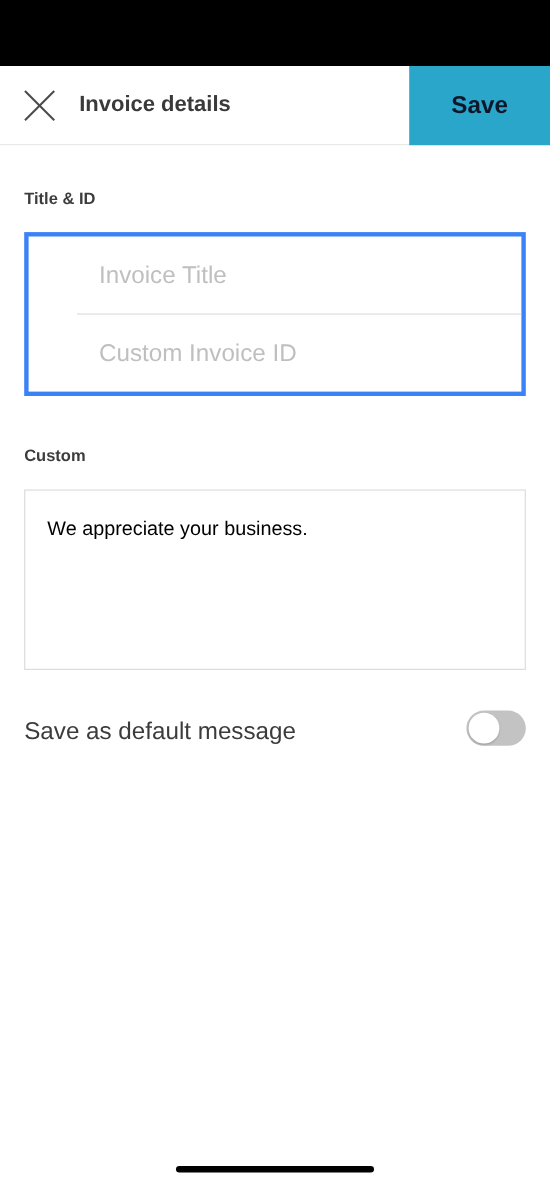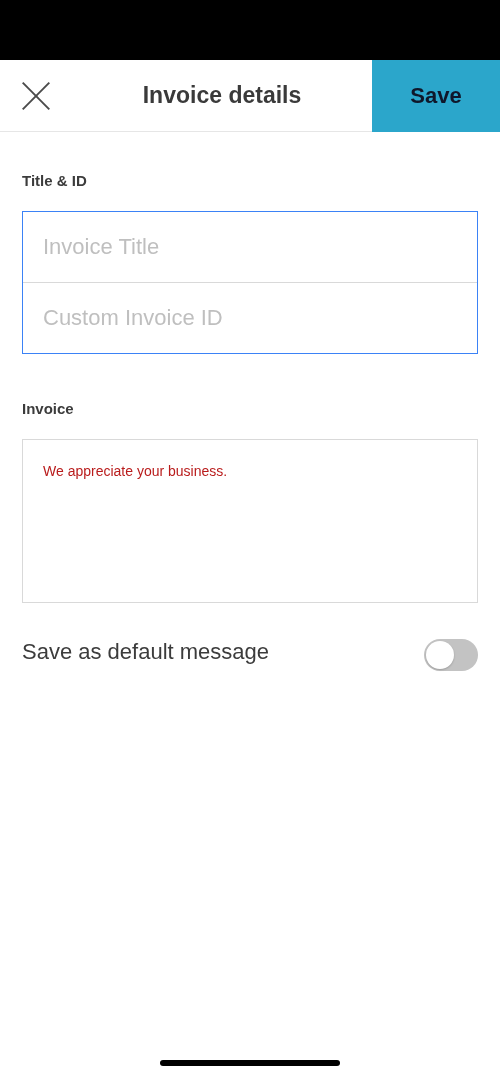--- a/index.html
+++ b/index.html
@@ -35,22 +35,21 @@
       cursor: pointer;
     }
     .close-btn svg {
       width: 38px;
       height: 38px;
       stroke: #4a4a4a;
       stroke-width: 2;
     }
     .header-title {
       flex: 1;
-      text-align: center;
-      font-size: 23px;
+      font-size: 20px;
       font-weight: 600;
       color: #3a3a3a;
     }
     .save-btn {
       width: 128px;
       height: 72px;
       background: #2ba6cb;
       display: flex;
       align-items: center;
       justify-content: center;
@@ -64,53 +63,54 @@
     .content {
       padding: 40px 22px 0 22px;
     }
     .section-label {
       font-size: 15px;
       font-weight: 700;
       color: #3c3c3c;
       margin-bottom: 22px;
     }
     .input-group {
-      border: 1px solid #3b82f6;
+      border: 4px solid #3b82f6;
       margin-bottom: 46px;
+      padding-left: 44px;
     }
     .text-input {
       width: 100%;
       border: none;
       padding: 22px 20px;
       font-size: 22px;
       color: #333333;
       outline: none;
       background: transparent;
     }
     .text-input::placeholder {
       color: #bfbfbf;
     }
     .input-divider {
       border-top: 1px solid #d9d9d9;
     }
     .textarea-input {
       width: 100%;
       border: 1px solid #d9d9d9;
       padding: 22px 20px;
-      font-size: 14px;
-      color: #b91c1c;
+      font-size: 18px;
+      color: #000000;
       outline: none;
       resize: none;
       height: 164px;
       font-family: inherit;
       line-height: 1.4;
     }
     .toggle-row {
       display: flex;
-      align-items: flex-start;
+      align-items: flex-end;
       justify-content: space-between;
       margin-top: 32px;
     }
     .toggle-label {
       font-size: 22px;
       color: #3c3c3c;
     }
     .toggle {
       width: 54px;
       height: 32px;
@@ -159,21 +159,21 @@
 </div>
 
 <div class="content">
   <div class="section-label">Title &amp; ID</div>
   <div class="input-group">
     <input type="text" class="text-input" placeholder="Invoice Title" style="">
     <div class="input-divider"></div>
     <input type="text" class="text-input" placeholder="Custom Invoice ID" style="">
   </div>
 
-  <div class="section-label">Invoice</div>
+  <div class="section-label">Custom</div>
   <textarea class="textarea-input" style="">We appreciate your business.</textarea>
 
   <div class="toggle-row">
     <div class="toggle-label">Save as default message</div>
     <div class="toggle">
       <div class="toggle-knob"></div>
     </div>
   </div>
 </div>
 

